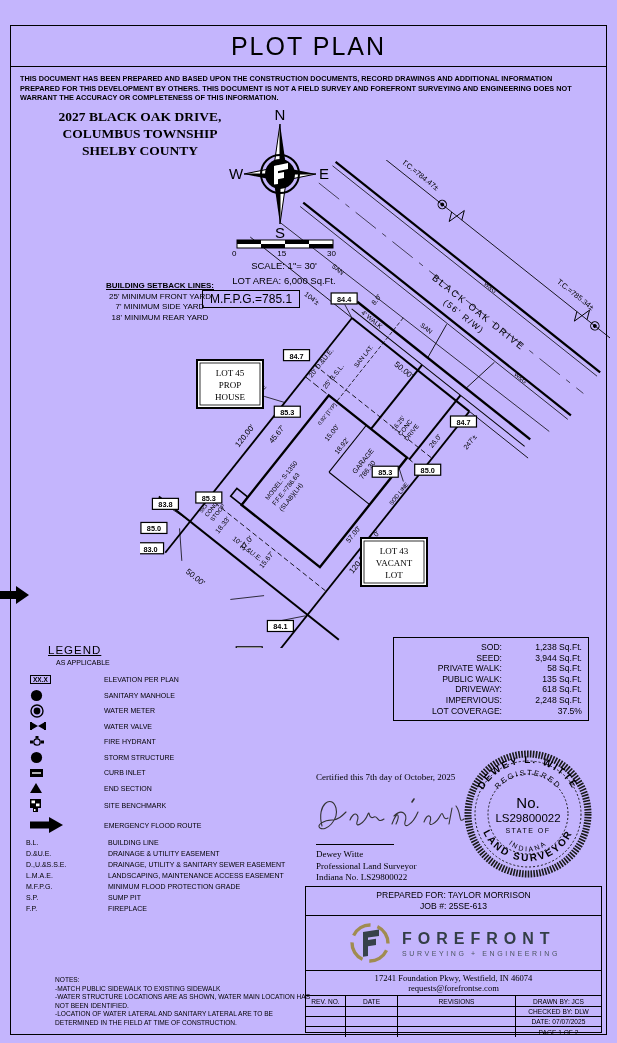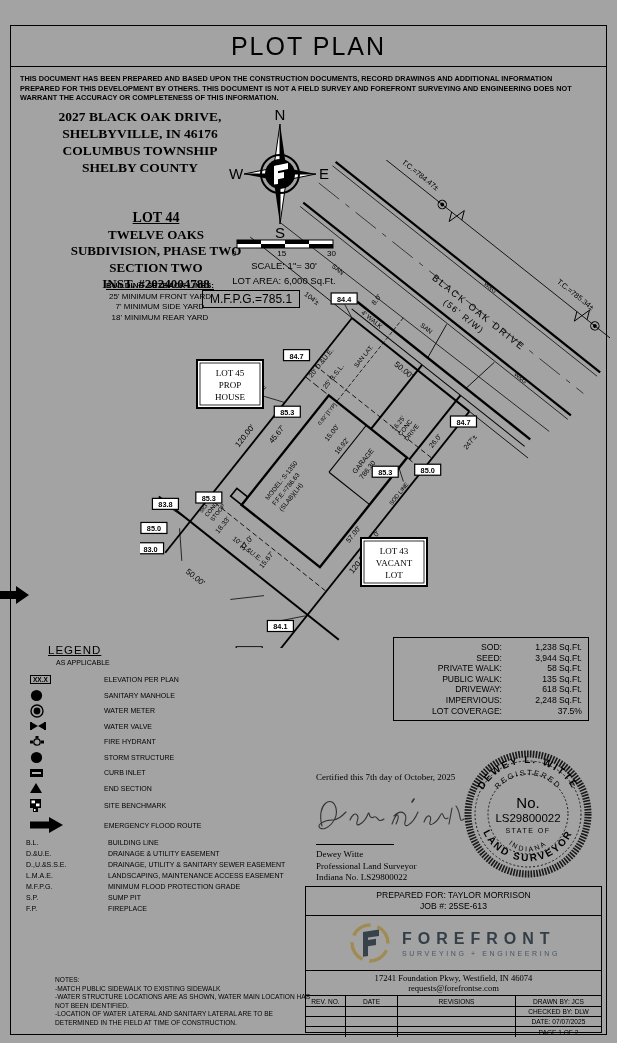--- a/index.html
+++ b/index.html
@@ -1,16 +1,16 @@
 <!DOCTYPE html>
 <html><head>
 <meta charset="utf-8">
 <style>
   html,body{margin:0;padding:0;background:#e8e8e8;}
-  .page{position:relative;width:617px;height:1043px;background:#a3a3a3;font-family:"Liberation Sans",sans-serif;color:#000;overflow:hidden;text-decoration:underline;}
+  .page{position:relative;width:617px;height:1043px;background:#c4b5fd;font-family:"Liberation Sans",sans-serif;color:#000;overflow:hidden;text-decoration:underline;}
   .border{position:absolute;left:10px;top:25px;width:595px;height:1008px;border:1.6px solid #000;}
   .titleband{position:absolute;left:10px;top:25px;width:595px;height:40px;border:1.6px solid #000;display:flex;align-items:center;justify-content:center;}
   .titleband .t{font-size:25px;letter-spacing:2px;}
   .disclaimer{position:absolute;left:20px;top:74px;width:574px;font-size:7.3px;font-weight:bold;line-height:9.6px;}
   .serifblock{font-family:"Liberation Serif",serif;font-weight:bold;text-align:center;}
   .addr{position:absolute;left:14px;top:108px;width:252px;font-size:13.5px;line-height:17px;}
   .lotblock{position:absolute;left:6px;top:210px;width:300px;font-size:13px;line-height:16.5px;}
   .lotblock .u{text-decoration:underline;}
   .setbacks{position:absolute;left:60px;top:281px;width:200px;text-align:center;font-size:8px;line-height:10.5px;}
   .setbacks .h{font-weight:bold;text-decoration:underline;}
@@ -283,32 +283,24 @@
       <rect x="221" y="378" width="66" height="48" fill="#fff" stroke="#000" stroke-width="2"></rect>
       <rect x="224" y="381" width="60" height="42" fill="none" stroke="#000" stroke-width="0.8"></rect>
       <text x="254" y="394" text-anchor="middle" font-size="9" font-family="Liberation Serif,serif">LOT 43</text>
       <text x="254" y="406" text-anchor="middle" font-size="9" font-family="Liberation Serif,serif">VACANT</text>
       <text x="254" y="418" text-anchor="middle" font-size="9" font-family="Liberation Serif,serif">LOT</text>
     </g>
   </svg>
 
   <div class="addr serifblock">
     <div>2027 BLACK OAK DRIVE,</div>
-    <div>SHELBYVILLE, IN 46176</div>
     <div>COLUMBUS TOWNSHIP</div>
     <div>SHELBY COUNTY</div>
   </div>
 
-  <div class="lotblock serifblock">
-    <div class="u" style="font-size:14px">LOT 44</div>
-    <div>TWELVE OAKS</div>
-    <div>SUBDIVISION, PHASE TWO</div>
-    <div>SECTION TWO</div>
-    <div>INST. #2024004788</div>
-  </div>
 
   <div class="setbacks">
     <div class="h">BUILDING SETBACK LINES:</div>
     <div>25' MINIMUM FRONT YARD</div>
     <div>7' MINIMUM SIDE YARD</div>
     <div>18' MINIMUM REAR YARD</div>
   </div>
 
   <svg class="compass" width="104" height="134" viewBox="0 0 104 134">
     <text x="52" y="14" text-anchor="middle" font-size="15">N</text>

